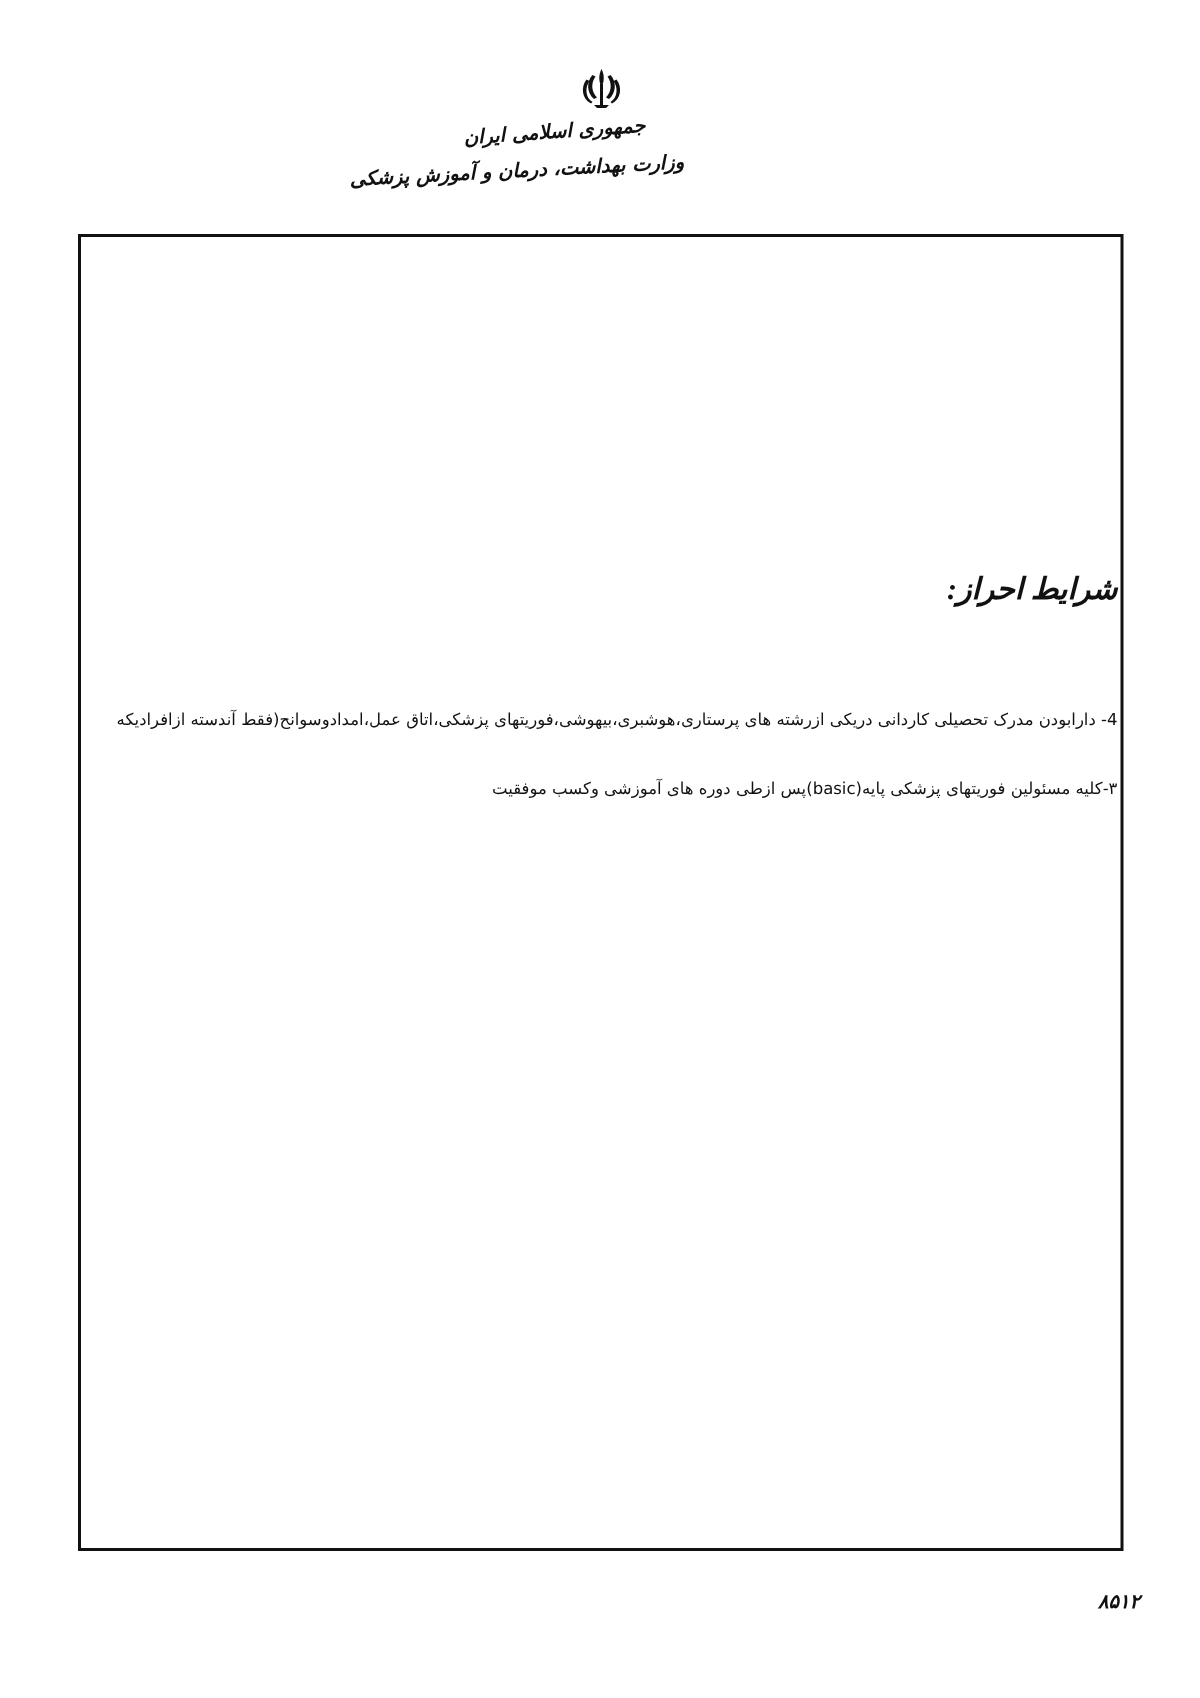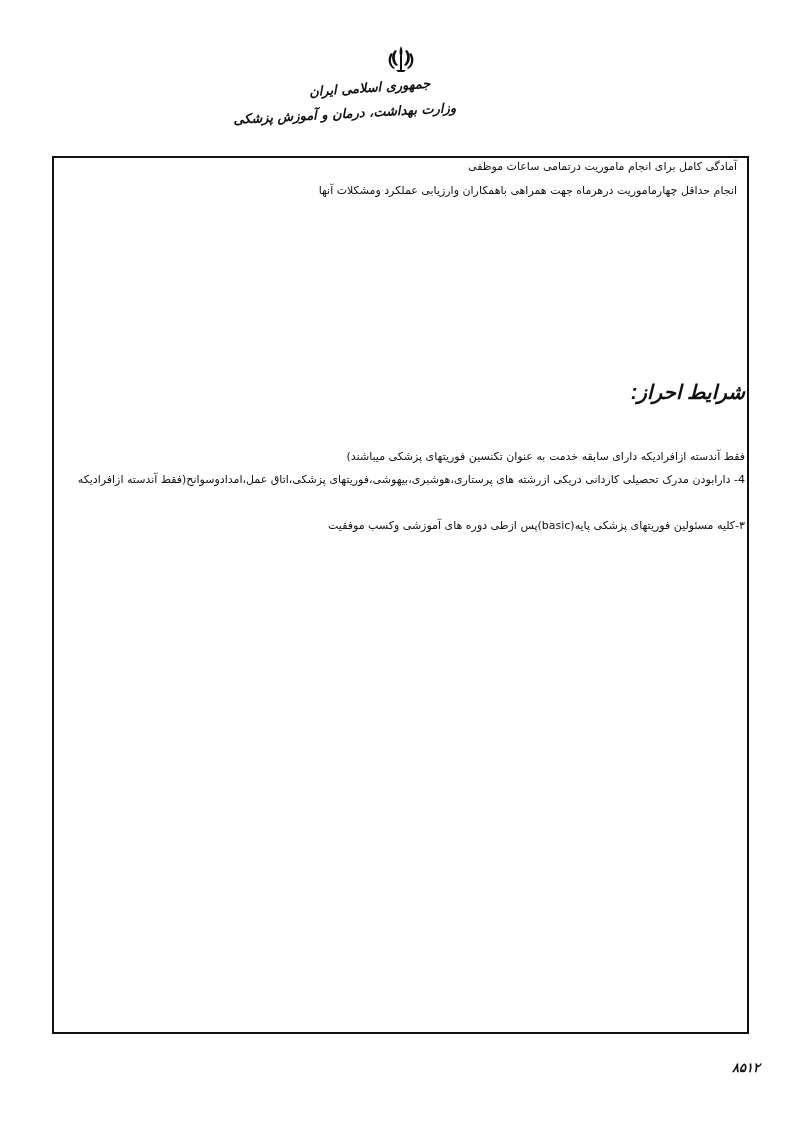--- a/index.html
+++ b/index.html
@@ -67,21 +67,21 @@
       right: 10px;
       font-size: 11px;
       line-height: 14px;
       white-space: nowrap;
       text-align: right;
     }
     .section-title {
       position: absolute;
       right: 2px;
       top: 222px;
-      font-family: Liberation Sans, sans-serif;
+      font-family: Liberation Serif, serif;
       font-size: 20px;
       font-weight: bold;
       font-style: italic;
       white-space: nowrap;
     }
     .req-line {
       position: absolute;
       right: 2px;
       font-size: 11px;
       line-height: 14px;
@@ -111,25 +111,22 @@
     <path d="M5 9 C1 14,2 22,8 25 L9 24 C4 21,4 14,7 10 Z" fill="#111"></path>
     <path d="M25 9 C29 14,28 22,22 25 L21 24 C26 21,26 14,23 10 Z" fill="#111"></path>
     <rect x="14" y="12" width="2" height="14" fill="#111"></rect>
     <path d="M10 26 L20 26 L18 28 L12 28 Z" fill="#111"></path>
   </svg>
   <div class="country-name">جمهوری اسلامی ایران</div>
   <div class="ministry-name">وزارت بهداشت، درمان و آموزش پزشکی</div>
 </div>
 
 <div class="frame">
-  <div class="line" style="top:2px;">آمادگی کامل برای انجام ماموریت درتمامی ساعات موظفی</div>
-  <div class="line" style="top:26px;">انجام حداقل چهارماموریت درهرماه جهت همراهی باهمکاران وارزیابی عملکرد ومشکلات آنها</div>
 
   <div class="section-title">شرایط احراز:</div>
 
-  <div class="req-line" style="top:292px;">فقط آندسته ازافرادیکه دارای سابقه خدمت به عنوان تکنسین فوریتهای پزشکی میباشند)</div>
 
   <div class="req-line" style="top:315px;">4- دارابودن مدرک تحصیلی کاردانی دریکی ازرشته های پرستاری،هوشبری،بیهوشی،فوریتهای پزشکی،اتاق عمل،امدادوسوانح(فقط آندسته ازافرادیکه</div>
 
   <div class="req-line" style="top:361px;text-align:center;">۳-کلیه مسئولین فوریتهای پزشکی پایه(basic)پس ازطی دوره های آموزشی وکسب موفقیت</div>
 </div>
 
 <div class="page-number">۸۵۱۲</div>
 
 </body></html>

